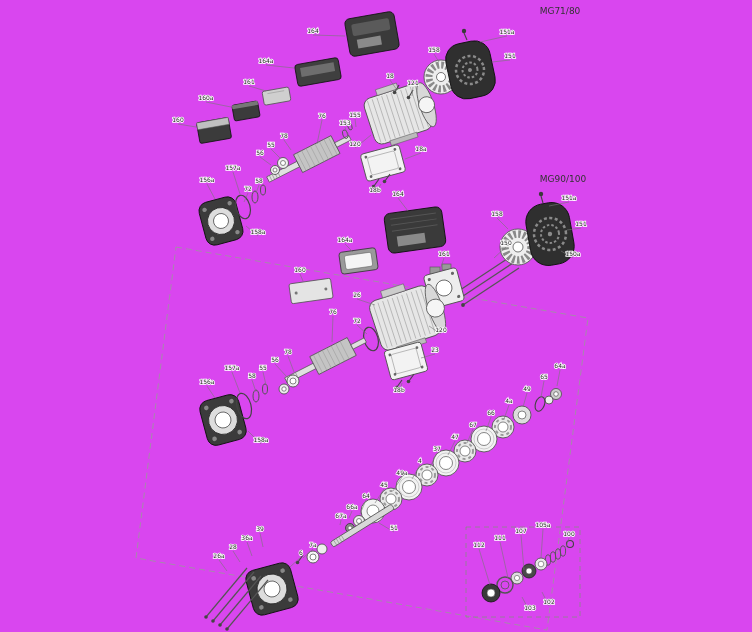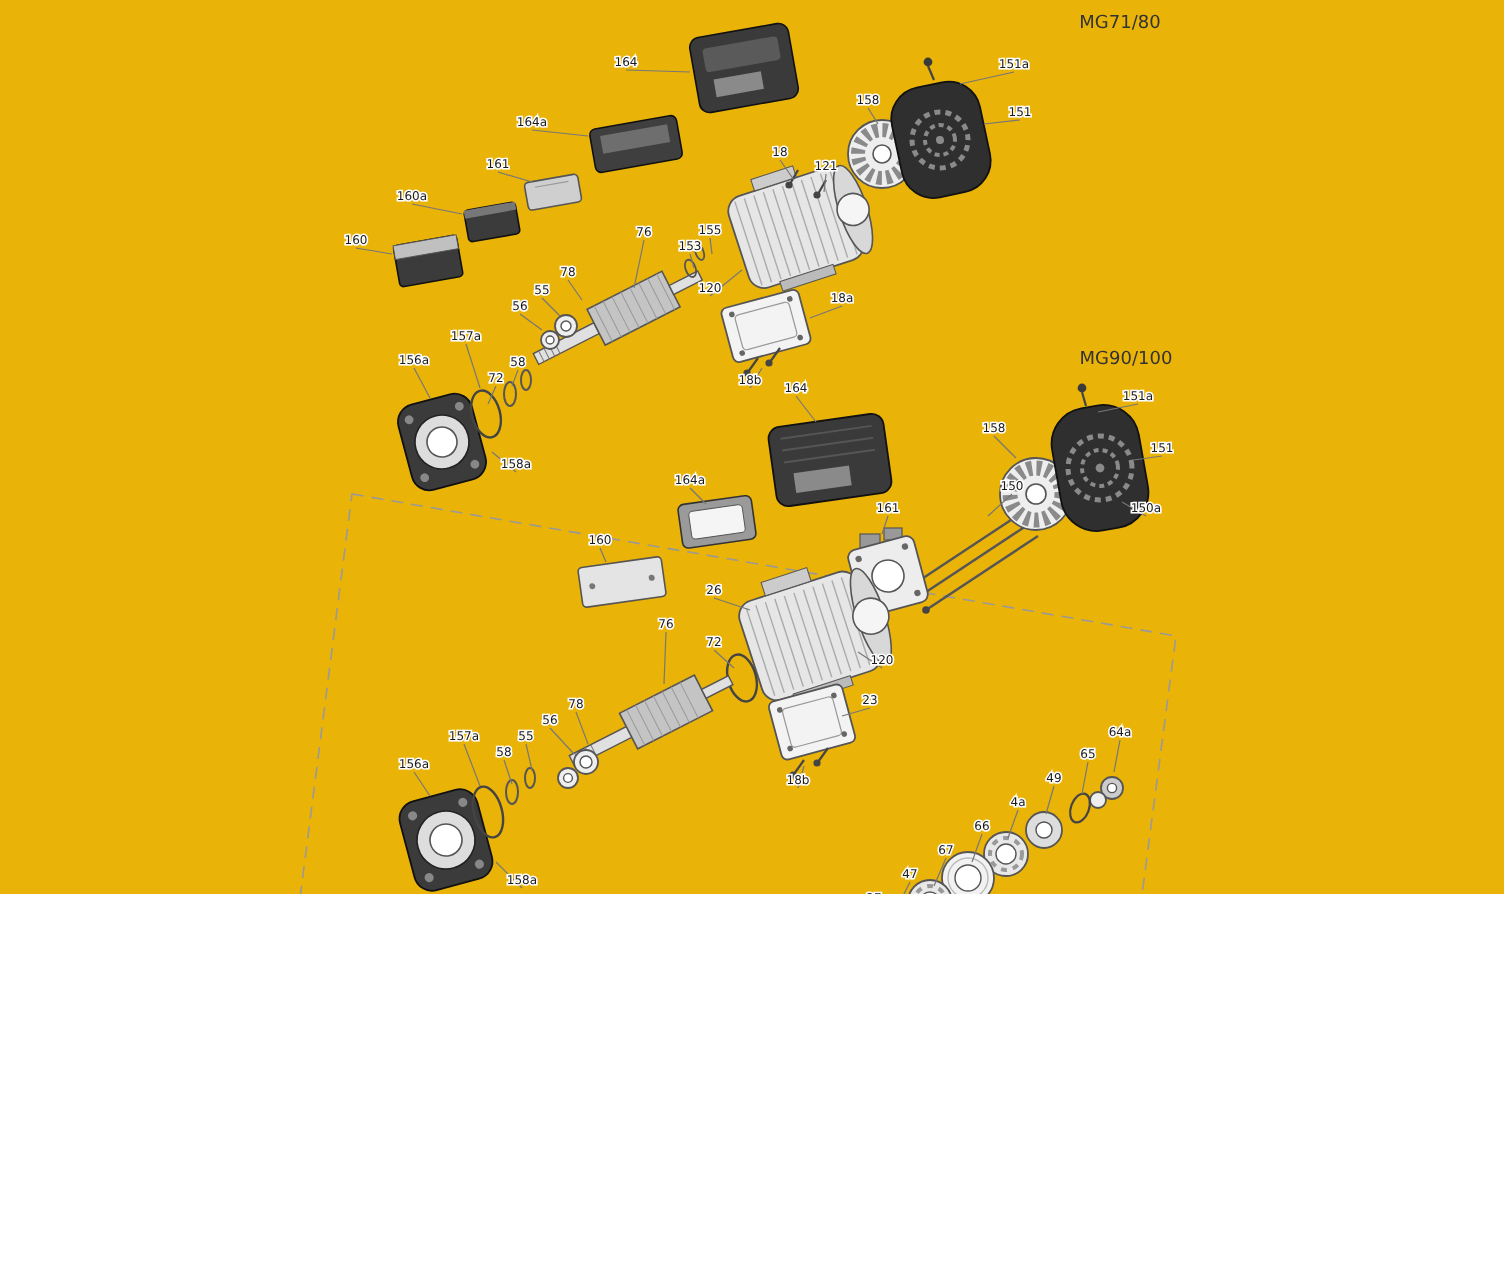--- a/index.html
+++ b/index.html
@@ -1,17 +1,17 @@
 <!DOCTYPE html>
 <html><head>
 <meta charset="utf-8">
 <style>
   html,body{margin:0;padding:0;background:#fff;}
   body{width:752px;height:632px;font-family:"DejaVu Sans",sans-serif;}
-  .stage{position:relative;width:752px;height:447px;background:#eab308;overflow:hidden;}
+  .stage{position:relative;width:752px;height:632px;background:#d946ef;overflow:hidden;}
   svg{display:block;}
   .callout-text{font:6px "DejaVu Sans",sans-serif;fill:#1a1a1a;paint-order:stroke;stroke:#ffffff;stroke-width:1.6px;}
   .callout-leader{stroke:#777;stroke-width:0.6;}
   .title-text{font:9px "DejaVu Sans",sans-serif;fill:#333;}
   .thin{stroke:#999;stroke-width:0.6;}
 </style>
 </head>
 <body>
 
 <div class="stage">

